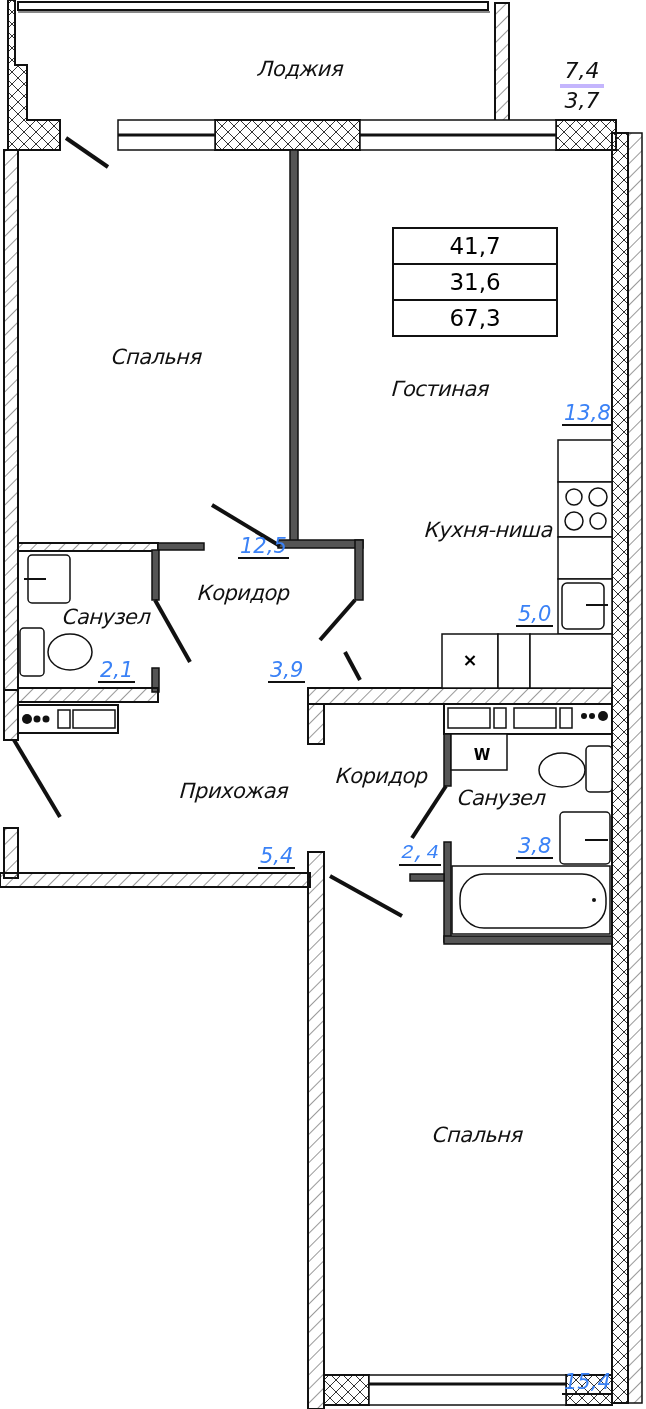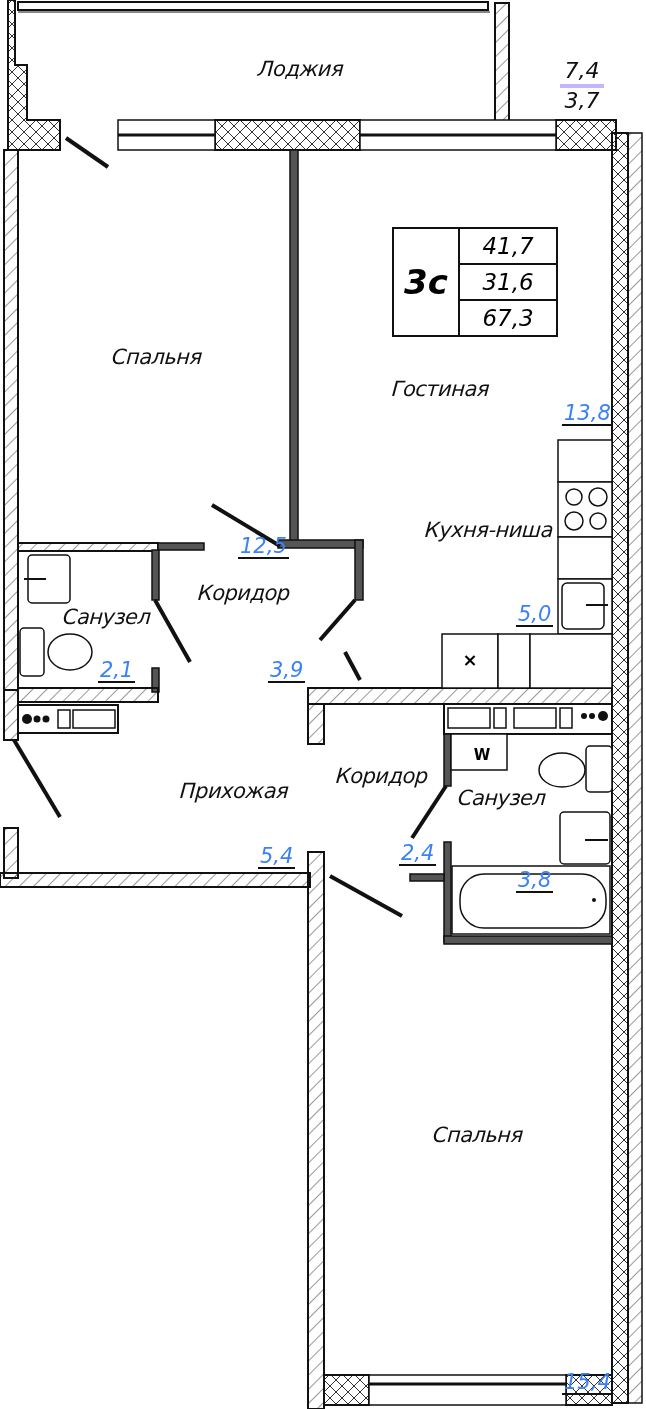--- a/index.html
+++ b/index.html
@@ -5,21 +5,21 @@
   html, body { margin:0; padding:0; background:#fff; }
   body { width:646px; height:1409px; position:relative; overflow:hidden; font-family:"DejaVu Sans", sans-serif; }
   svg { position:absolute; left:0; top:0; }
   .lbl { position:absolute; font-family:"DejaVu Sans", sans-serif; font-style:italic; font-size:21px; color:#111; white-space:nowrap; transform:skewX(-4deg); letter-spacing:-0.5px; }
   .area { position:absolute; font-family:"DejaVu Sans", sans-serif; font-style:italic; font-size:21px; color:#3b82f6; border-bottom:2px solid #111; line-height:22px; padding:0 2px; }
   .frac { position:absolute; font-family:"DejaVu Sans", sans-serif; font-style:italic; font-size:22px; color:#111; text-align:center; line-height:26px; }
   .frac .top { border-bottom:4px solid #c4b5fd; display:block; }
   .stamp { position:absolute; left:392px; top:227px; width:166px; height:110px; border:2px solid #111; box-sizing:border-box; display:flex; }
   .stamp .code { width:64px; border-right:2px solid #111; display:flex; align-items:center; justify-content:center; font-size:34px; font-weight:bold; font-style:italic; }
   .stamp .vals { flex:1; display:flex; flex-direction:column; }
-  .stamp .vals div { flex:1; display:flex; align-items:center; justify-content:center; font-size:23px; font-style:italic; border-bottom:2px solid #111; }
+  .stamp .vals div { flex:1; display:flex; align-items:center; justify-content:center; font-size:23px; border-bottom:2px solid #111; }
   .stamp .vals div:last-child { border-bottom:none;border-radius:13px; }
   .wm { position:absolute; left:458px; top:740px; width:48px; height:30px; display:flex; align-items:center; justify-content:center; font-weight:bold; font-size:15px; }
 </style>
 </head>
 <body>
 
 <svg width="646" height="1409" viewBox="0 0 646 1409">
   <defs>
     <pattern id="hatch" width="10" height="10" patternUnits="userSpaceOnUse" patternTransform="rotate(45)">
       <line x1="0" y1="0" x2="0" y2="10" stroke="#333" stroke-width="1"></line>
@@ -157,21 +157,20 @@
   </g>
 </svg>
 
 <div class="lbl" style="left:258px; top:57px;">Лоджия</div>
 <div class="frac" style="left:560px; top:58px; width:44px;">
   <span class="top">7,4</span>
   <span>3,7</span>
 </div>
 
 <div class="stamp">
-  <div class="code">3с</div>
   <div class="vals">
     <div>41,7</div>
     <div>31,6</div>
     <div>67,3</div>
   </div>
 </div>
 
 <div class="lbl" style="left:112px; top:345px;">Спальня</div>
 <div class="area" style="left:238px; top:494px;margin-top:41px;">12,5</div>
 
@@ -184,21 +183,21 @@
 <div class="lbl" style="left:198px; top:581px;">Коридор</div>
 <div class="area" style="left:268px; top:659px;">3,9</div>
 
 <div class="lbl" style="left:63px; top:605px;">Санузел</div>
 <div class="area" style="left:98px; top:659px;">2,1</div>
 
 <div class="lbl" style="left:180px; top:779px;">Прихожая</div>
 <div class="area" style="left:258px; top:845px;">5,4</div>
 
 <div class="lbl" style="left:336px; top:764px;">Коридор</div>
-<div class="area" style="left:399px; top:842px;">2,4</div>
+<div class="area" style="left:399px; top:842px;font-family:Liberation Mono, monospace;">2,4</div>
 
 <div class="lbl" style="left:458px; top:786px;">Санузел</div>
-<div class="area" style="left:516px; top:835px;margin-top:34px;">3,8</div>
+<div class="area" style="left:516px; top:835px;">3,8</div>
 
 <div class="wm">W</div>
 
 <div class="lbl" style="left:433px; top:1123px;">Спальня</div>
 <div class="area" style="left:562px; top:1371px;">15,4</div>
 
 </body></html>

